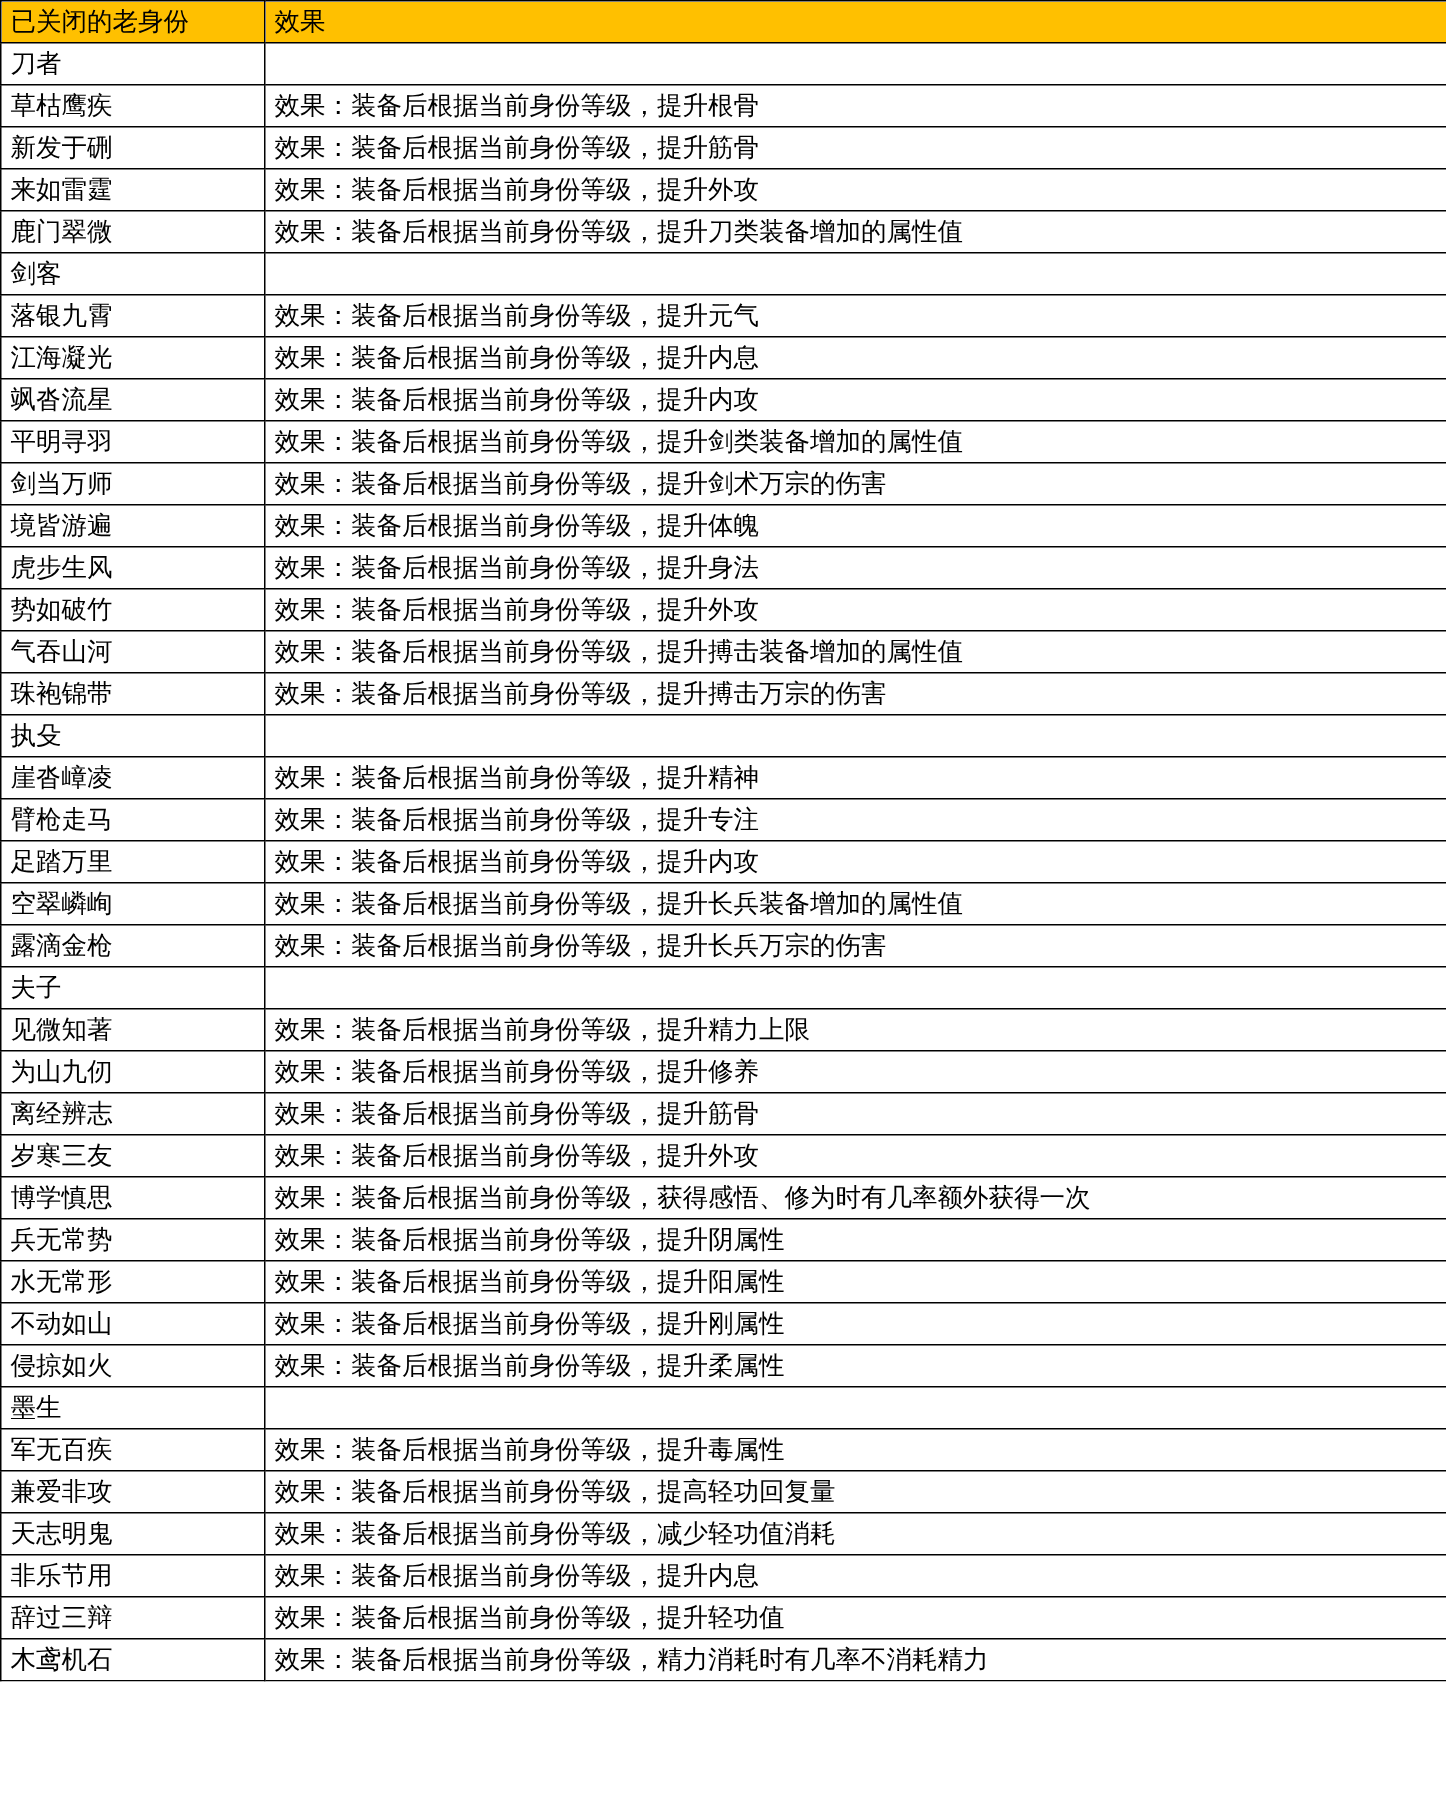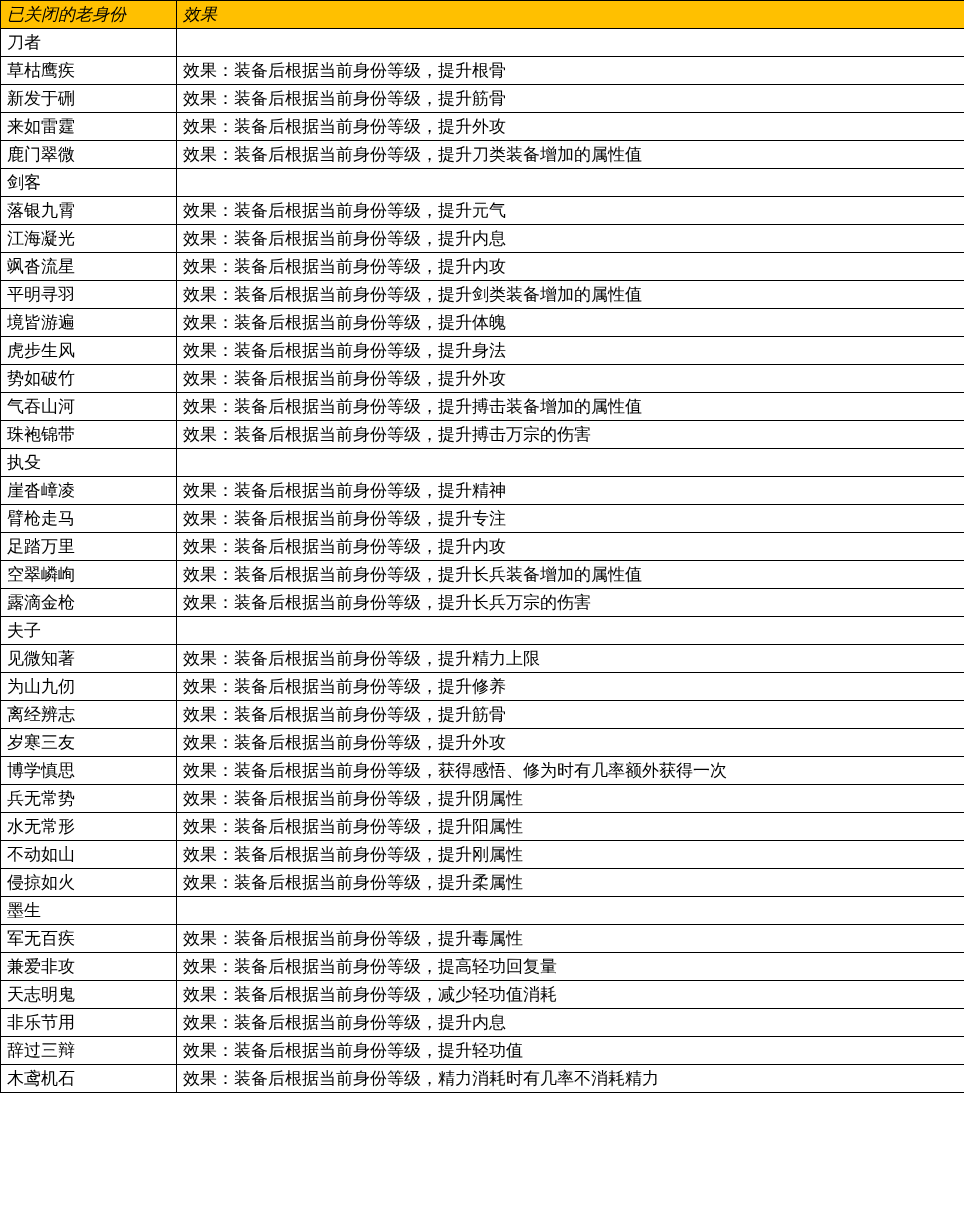--- a/index.html
+++ b/index.html
@@ -26,21 +26,20 @@
     font-size: 17px;
     font-weight: normal;
     text-align: left;
     vertical-align: middle;
     white-space: nowrap;
     overflow: hidden;
     line-height: 27px;
   }
   table.id-table thead th {
     background: #FFC000;
-    font-style: italic;
   }
 </style>
 </head>
 <body>
 
 <table class="id-table">
   <colgroup>
     <col class="c1">
     <col class="c2">
   </colgroup>
@@ -85,20 +84,24 @@
       </tr>
       <tr>
         <td>飒沓流星</td>
         <td>效果：装备后根据当前身份等级，提升内攻</td>
       </tr>
       <tr>
         <td>平明寻羽</td>
         <td>效果：装备后根据当前身份等级，提升剑类装备增加的属性值</td>
       </tr>
       <tr>
+        <td>剑当万师</td>
+        <td>效果：装备后根据当前身份等级，提升剑术万宗的伤害</td>
+      </tr>
+      <tr>
         <td>境皆游遍</td>
         <td>效果：装备后根据当前身份等级，提升体魄</td>
       </tr>
       <tr>
         <td>虎步生风</td>
         <td>效果：装备后根据当前身份等级，提升身法</td>
       </tr>
       <tr>
         <td>势如破竹</td>
         <td>效果：装备后根据当前身份等级，提升外攻</td>

